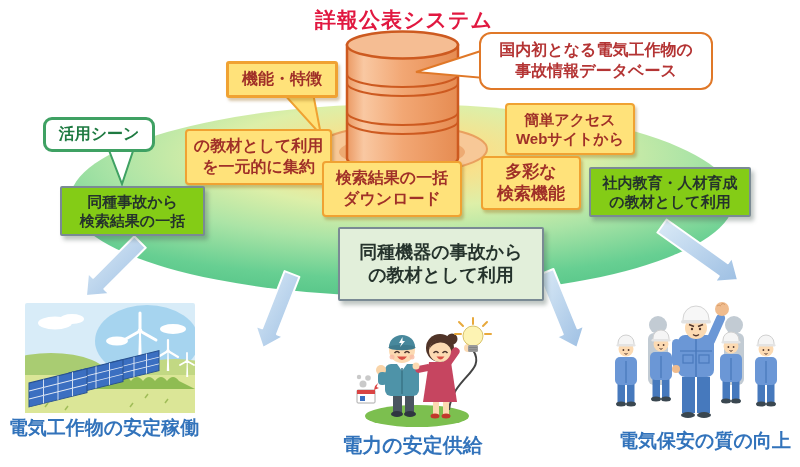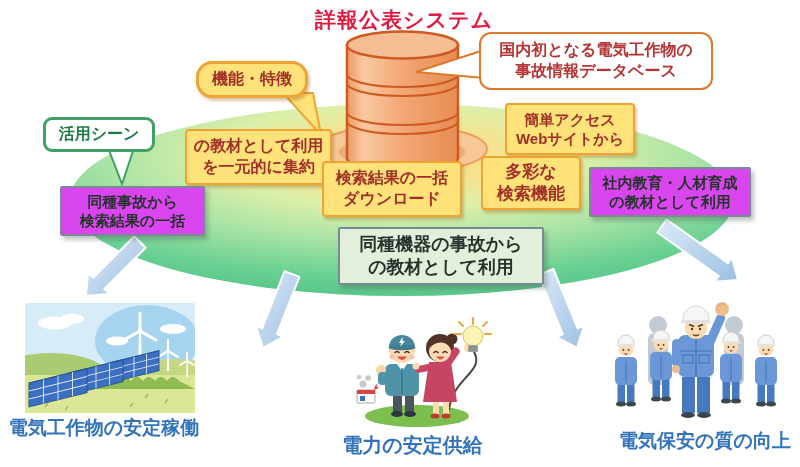--- a/index.html
+++ b/index.html
@@ -13,29 +13,29 @@
     font-size:21px;font-weight:bold;color:#e11840;letter-spacing:1px;padding-left:8px;
   }
   .box{
     position:absolute;display:flex;flex-direction:column;justify-content:center;
     text-align:center;font-weight:bold;line-height:1.3;box-sizing:border-box;
   }
   .ybox{
     background:#ffe27a;border:2px solid #f0a232;border-radius:4px;color:#a03028;
     box-shadow:2px 3px 3px rgba(150,100,20,.35);
   }
-  .badge{border-radius:16px;border-width:3px;}
+  .badge{border-radius:3px;border-width:3px;margin-left:30px;}
   .bubble{
     background:#fff;border:2.5px solid #e07828;border-radius:12px;color:#b43434;
   }
   .scene-badge{
     background:#fff;border:3px solid #3fa163;border-radius:9px;color:#1e7a41;
   }
   .gbox{
-    background:#d946ef;border:2px solid #7a8a94;border-radius:2px;color:#25332c;
+    background:#84cc16;border:2px solid #7a8a94;border-radius:2px;color:#25332c;
     box-shadow:3px 4px 4px rgba(70,90,80,.35);
   }
   .outcome-label{
     position:absolute;text-align:center;font-weight:bold;color:#3273bb;
   }
   svg{display:block;}
 </style>
 </head>
 <body>
 
@@ -120,21 +120,21 @@
   </div>
   <div class="box ybox" style="left:481px;top:156px;width:100px;height:54px;font-size:17px;">
     <span>多彩な</span>
     <span>検索機能</span>
   </div>
 
   <div class="box gbox" style="left:60px;top:186px;width:145px;height:50px;font-size:15px;">
     <span>同種事故から</span>
     <span>検索結果の一括</span>
   </div>
-  <div class="box gbox" style="left:338px;top:227px;width:206px;height:58px;font-size:18px;background:#e2efda;">
+  <div class="box gbox" style="left:338px;top:227px;width:206px;height:74px;font-size:18px;background:#e2efda;">
     <span>同種機器の事故から</span>
     <span>の教材として利用</span>
   </div>
   <div class="box gbox" style="left:589px;top:167px;width:162px;height:50px;font-size:15px;">
     <span>社内教育・人材育成</span>
     <span>の教材として利用</span>
   </div>
 
   <svg class="abs" style="left:25px;top:303px;" width="170" height="110" viewBox="0 0 170 110">
     <rect width="170" height="110" fill="#d8ecf8" rx="2"></rect>

